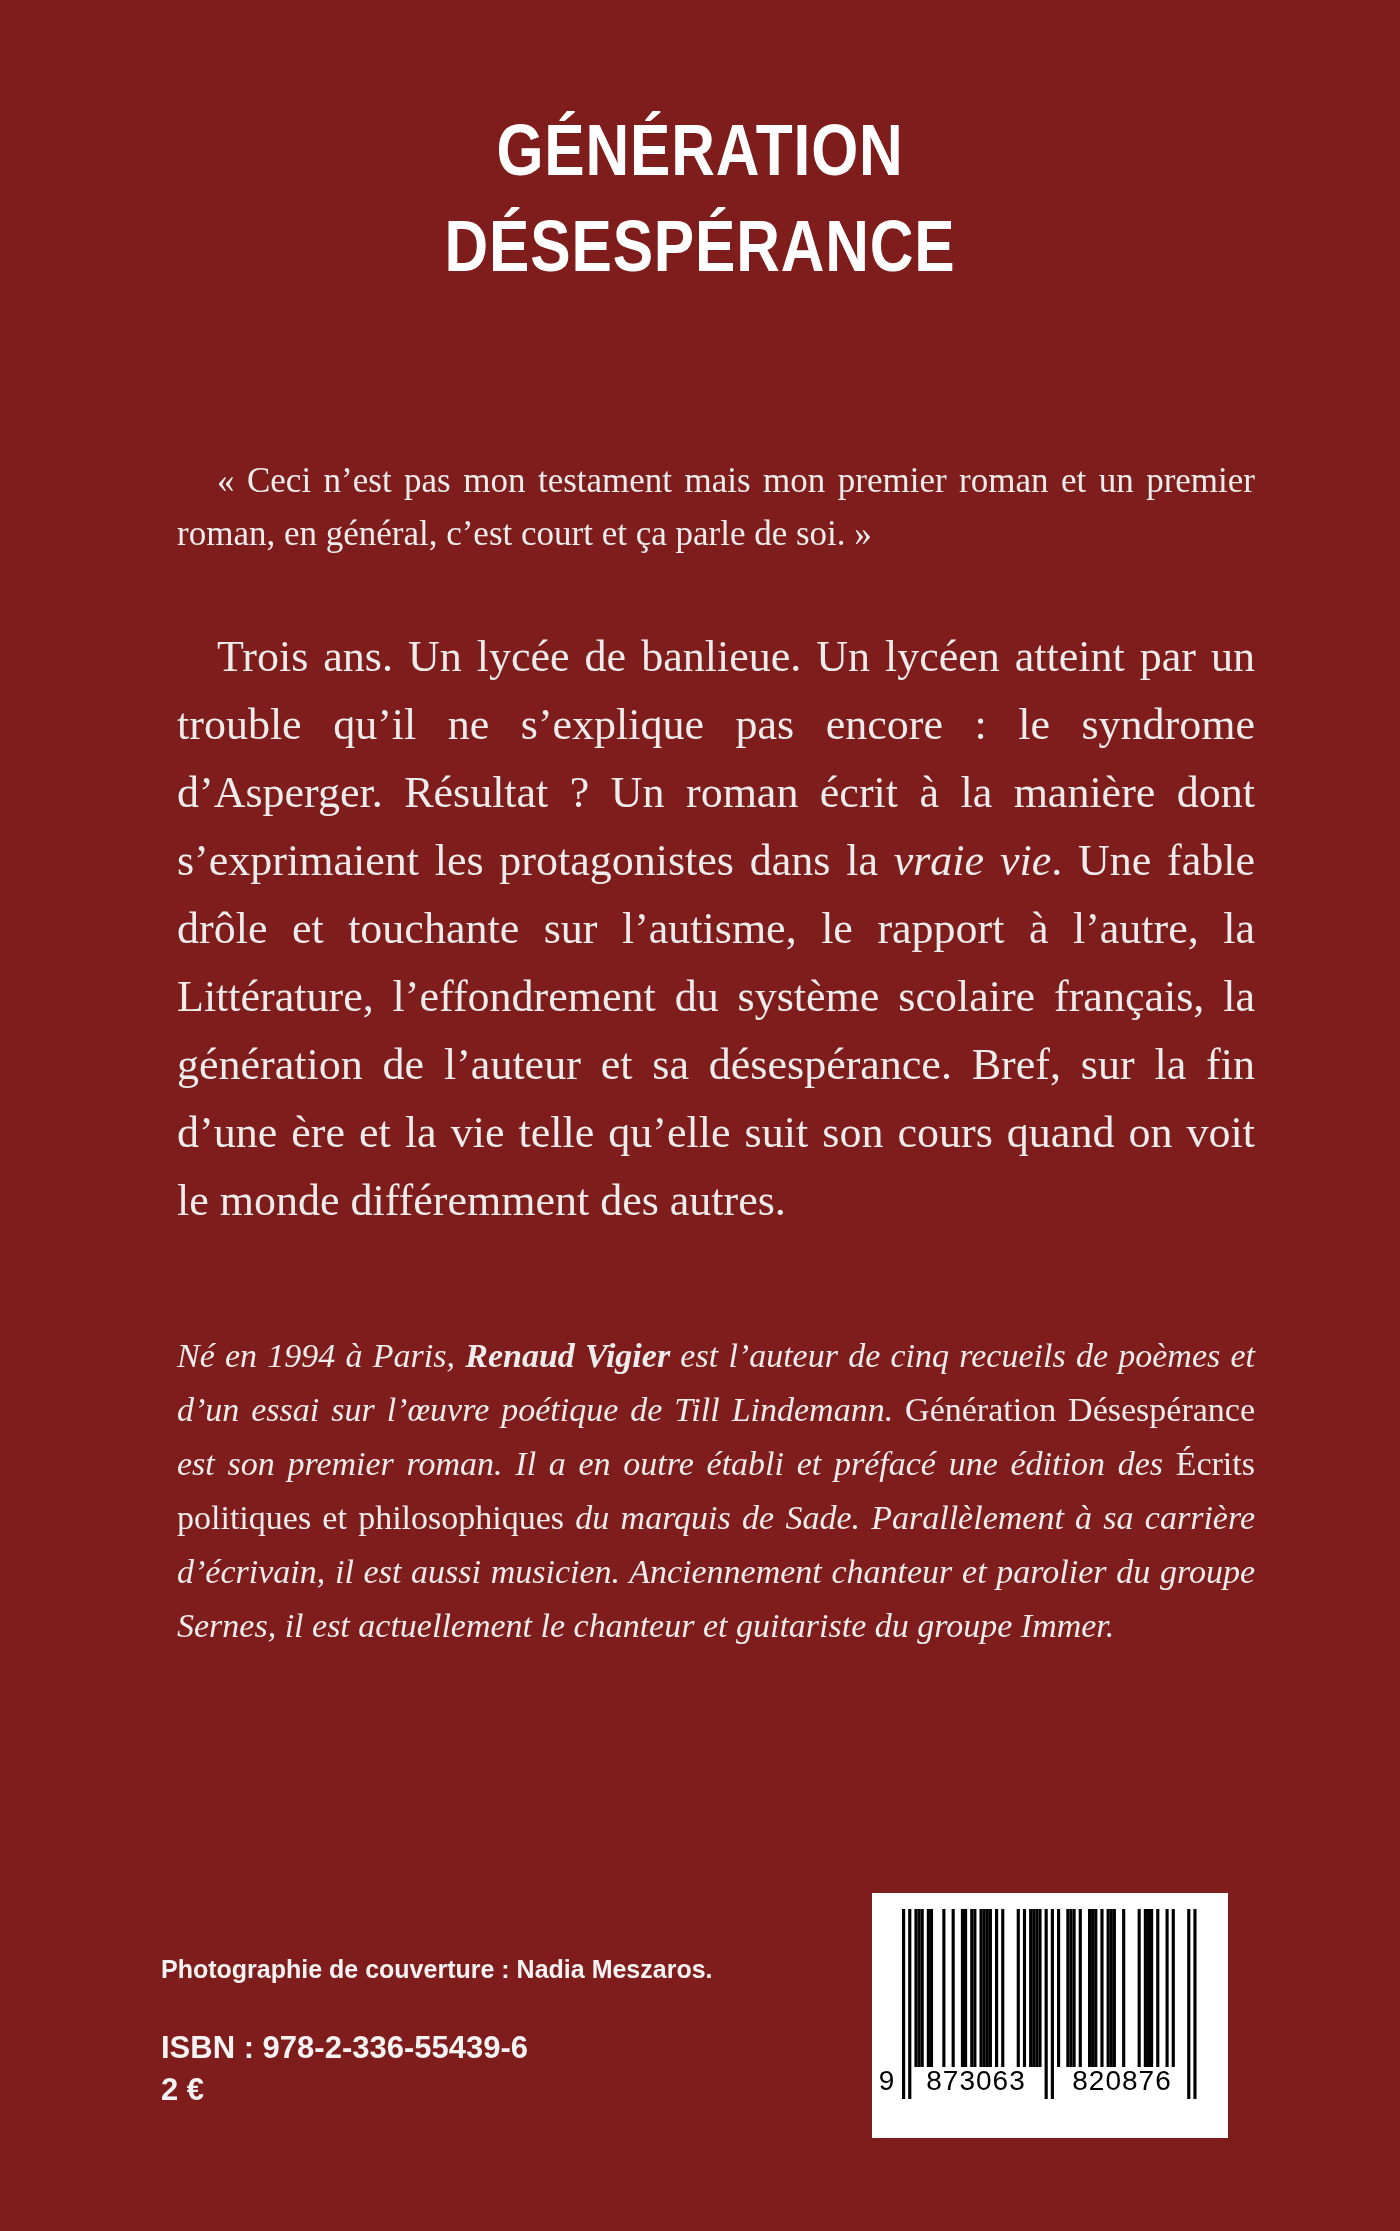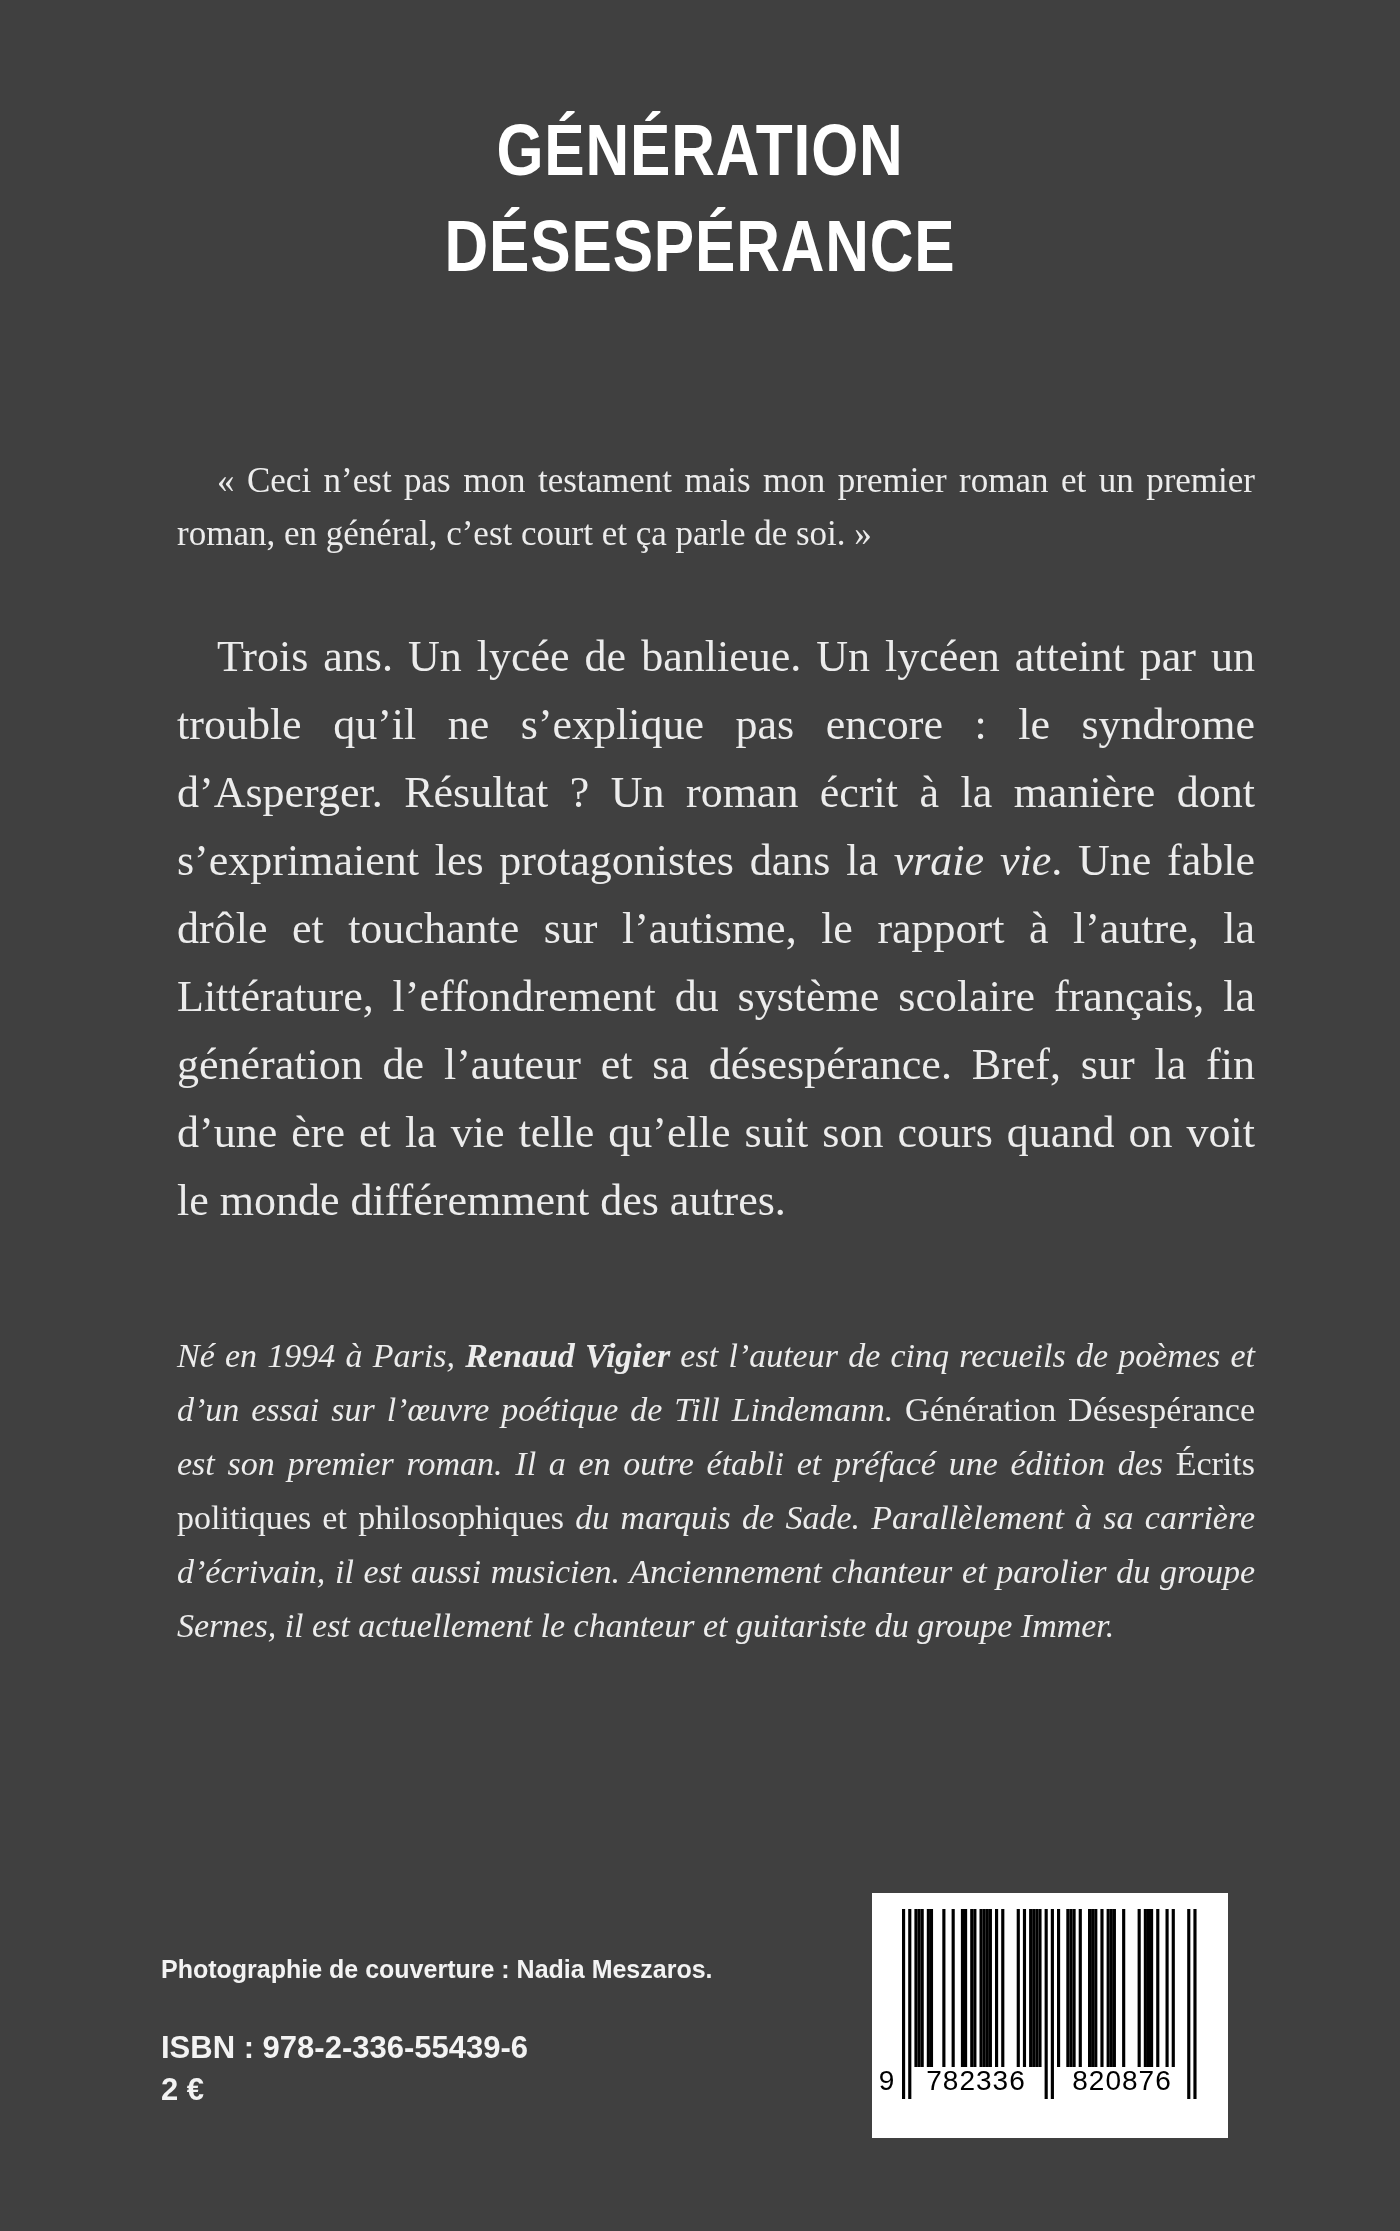--- a/index.html
+++ b/index.html
@@ -4,21 +4,21 @@
 <style>
   html, body {
     margin: 0;
     padding: 0;
     background: #000;
   }
   .page {
     position: relative;
     width: 1400px;
     height: 2231px;
-    background: #404040;
+    background: #7f1d1d;
     overflow: hidden;
     font-family: "Liberation Serif", serif;
     color: #ececec;
   }
 
   
   .title {
     position: absolute;
     top: 102px;
     left: 0;
@@ -172,17 +172,17 @@
         <rect x="241.80" y="0" width="3.15" height="158"></rect>
         <rect x="244.90" y="0" width="3.15" height="158"></rect>
         <rect x="248.00" y="0" width="3.15" height="158"></rect>
         <rect x="254.20" y="0" width="3.15" height="158"></rect>
         <rect x="263.50" y="0" width="3.15" height="158"></rect>
         <rect x="269.70" y="0" width="3.15" height="158"></rect>
         <rect x="285.20" y="0" width="3.15" height="190"></rect>
         <rect x="291.40" y="0" width="3.15" height="190"></rect>
       </svg>
     <span class="bc-digit bc-first">9</span>
-    <span class="bc-digit bc-left">782336</span>
+    <span class="bc-digit bc-left">873063</span>
     <span class="bc-digit bc-right">820876</span>
   </div>
 
 </div>
 
 </body></html>

